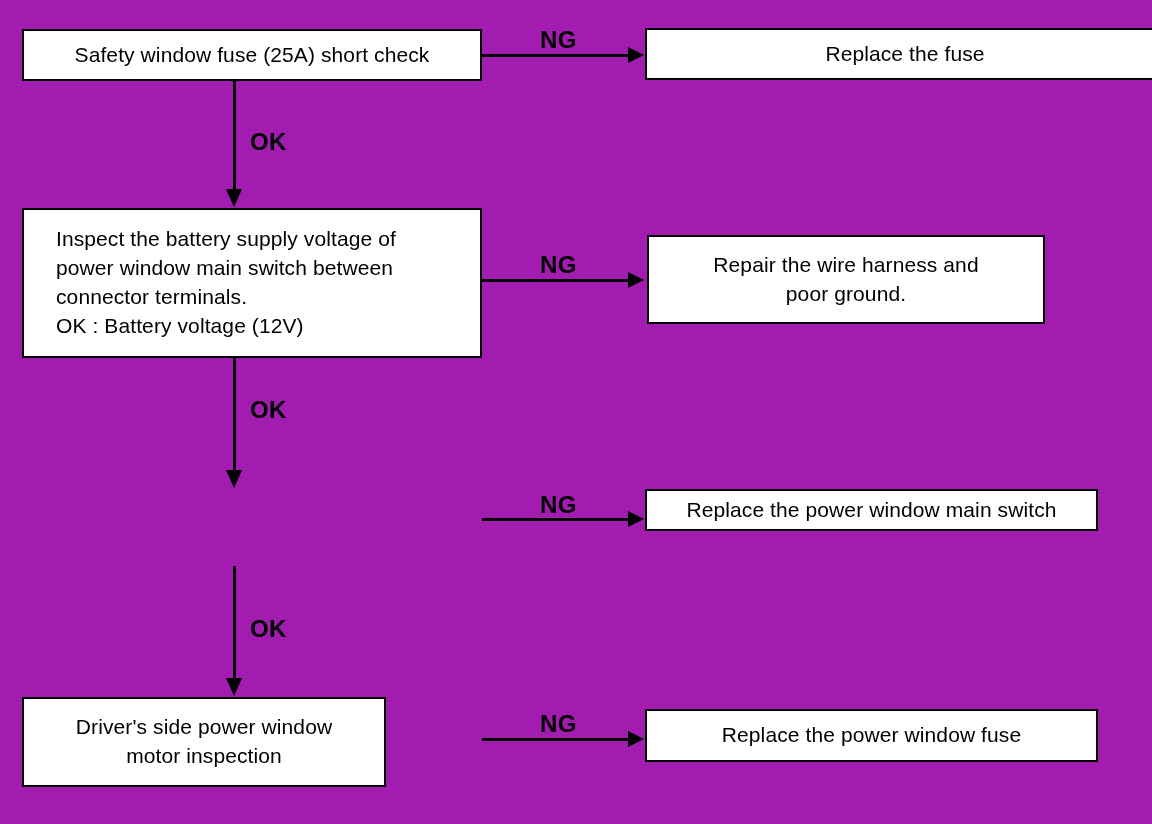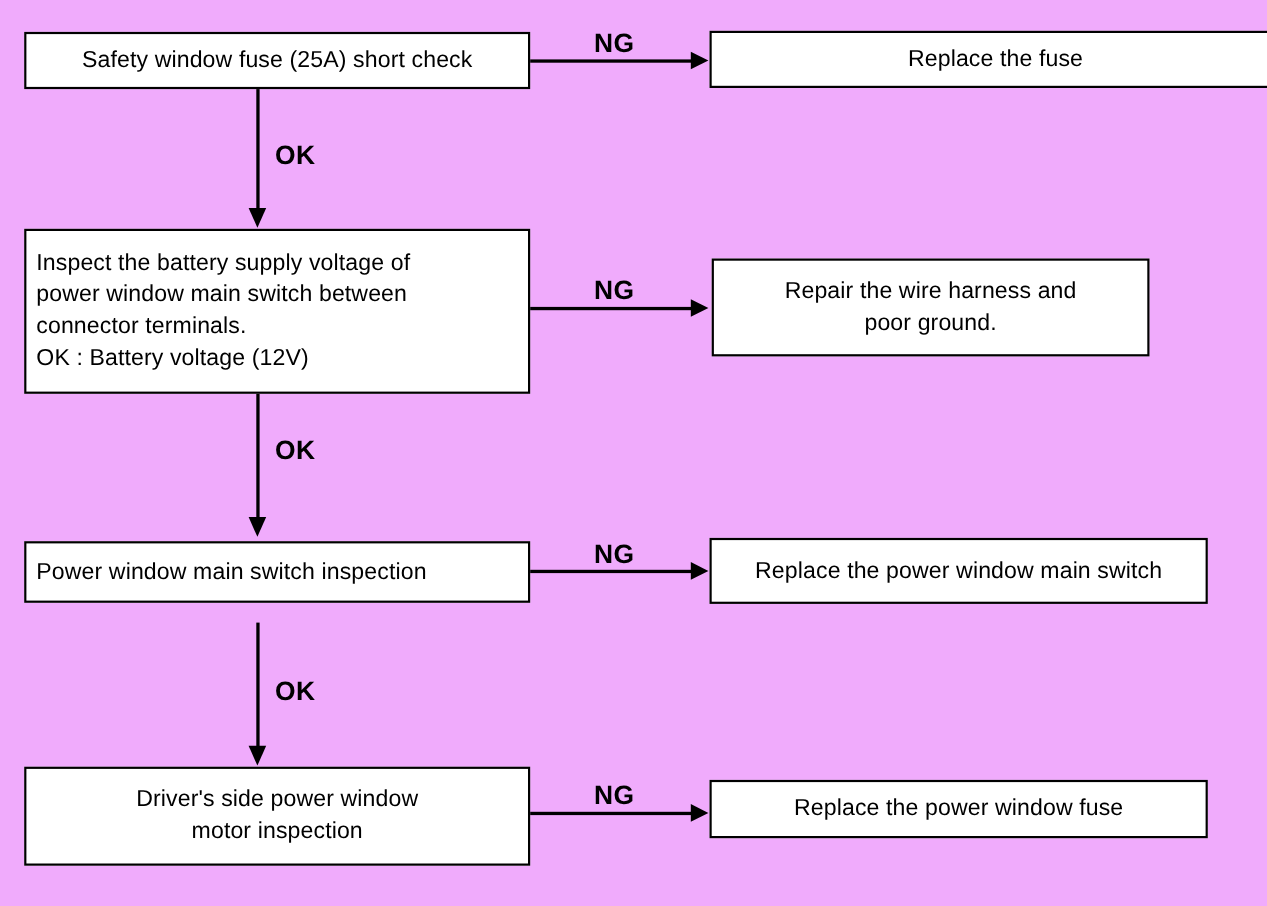--- a/index.html
+++ b/index.html
@@ -9,42 +9,42 @@
     background: #ffffff;
   }
   body {
     font-family: "Liberation Sans", sans-serif;
     color: #000000;
   }
   #canvas {
     position: relative;
     width: 1152px;
     height: 824px;
-    background: #f0abfc;
+    background: #a21caf;
     overflow: hidden;
   }
   .box {
     position: absolute;
     box-sizing: border-box;
     border: 2px solid #000000;
     background: #ffffff;
     display: flex;
     align-items: center;
     justify-content: center;
     text-align: center;
     font-size: 21px;
     line-height: 1.38;
     letter-spacing: 0.1px;
     white-space: pre-line;
     padding: 2px 8px;
   }
   .box.left-align {
     justify-content: flex-start;
     text-align: left;
-    padding-left: 9px;
+    padding-left: 32px;
   }
   
   .hline {
     position: absolute;
     background: #000000;
     height: 3px;
   }
   .vline {
     position: absolute;
     background: #000000;
@@ -99,33 +99,32 @@
   <div class="arrow-right" style="left:628px; top:272px;"></div>
   <div class="edge-label" style="left:540px; top:251px;">NG</div>
 
   <div class="box" style="left:647px; top:235px; width:398px; height:89px;">Repair the wire harness and
 poor ground.</div>
 
   <div class="vline" style="left:233px; top:358px; height:113px;"></div>
   <div class="arrow-down" style="left:226px; top:470px;"></div>
   <div class="edge-label" style="left:250px; top:396px;">OK</div>
 
-  <div class="box left-align" style="left:22px; top:492px; width:460px; height:56px;">Power window main switch inspection</div>
 
   <div class="hline" style="left:482px; top:518px; width:152px;"></div>
   <div class="arrow-right" style="left:628px; top:511px;"></div>
   <div class="edge-label" style="left:540px; top:491px;">NG</div>
 
-  <div class="box" style="left:645px; top:489px; width:453px; height:60px;">Replace the power window main switch</div>
+  <div class="box" style="left:645px; top:489px; width:453px; height:42px;">Replace the power window main switch</div>
 
   <div class="vline" style="left:233px; top:566px; height:113px;"></div>
   <div class="arrow-down" style="left:226px; top:678px;"></div>
   <div class="edge-label" style="left:250px; top:615px;">OK</div>
 
-  <div class="box" style="left:22px; top:697px; width:460px; height:90px;">Driver's side power window
+  <div class="box" style="left:22px; top:697px; width:364px; height:90px;">Driver's side power window
 motor  inspection</div>
 
   <div class="hline" style="left:482px; top:738px; width:152px;"></div>
   <div class="arrow-right" style="left:628px; top:731px;"></div>
   <div class="edge-label" style="left:540px; top:710px;">NG</div>
 
   <div class="box" style="left:645px; top:709px; width:453px; height:53px;">Replace the power window fuse</div>
 
 </div>
 

